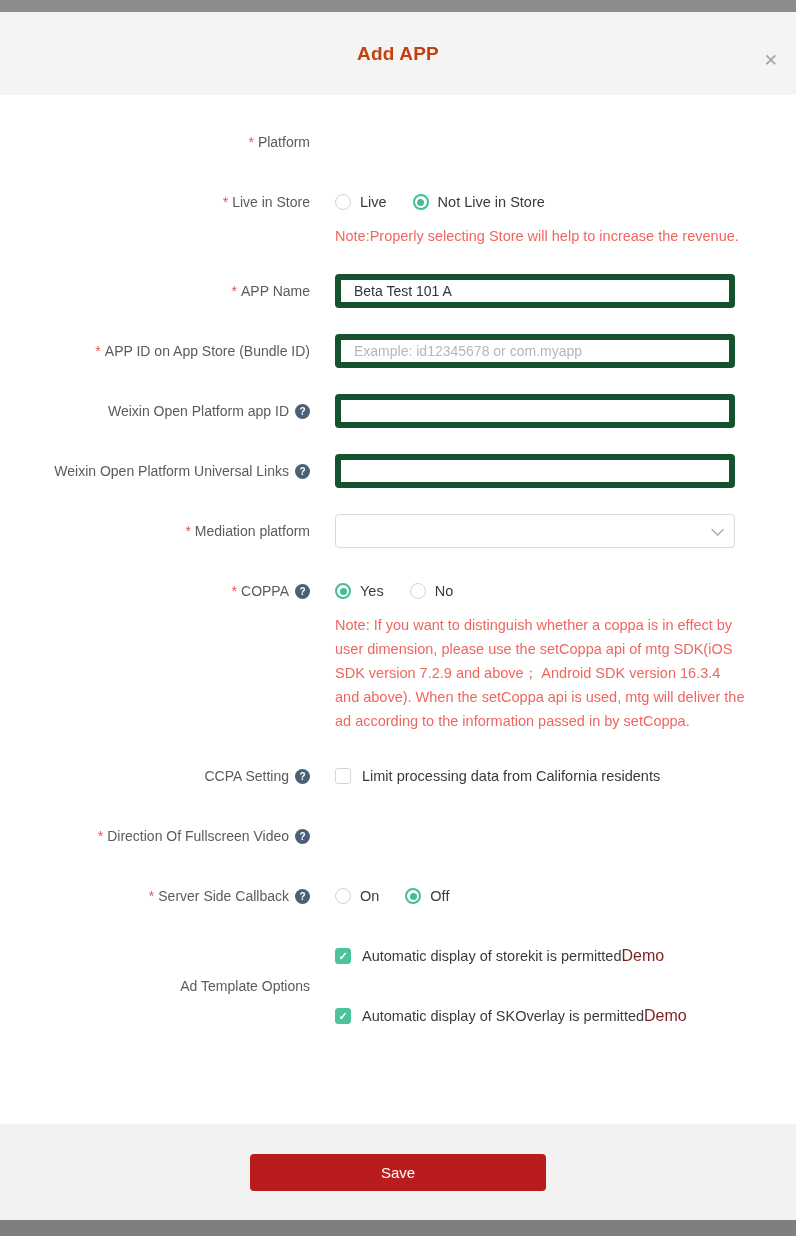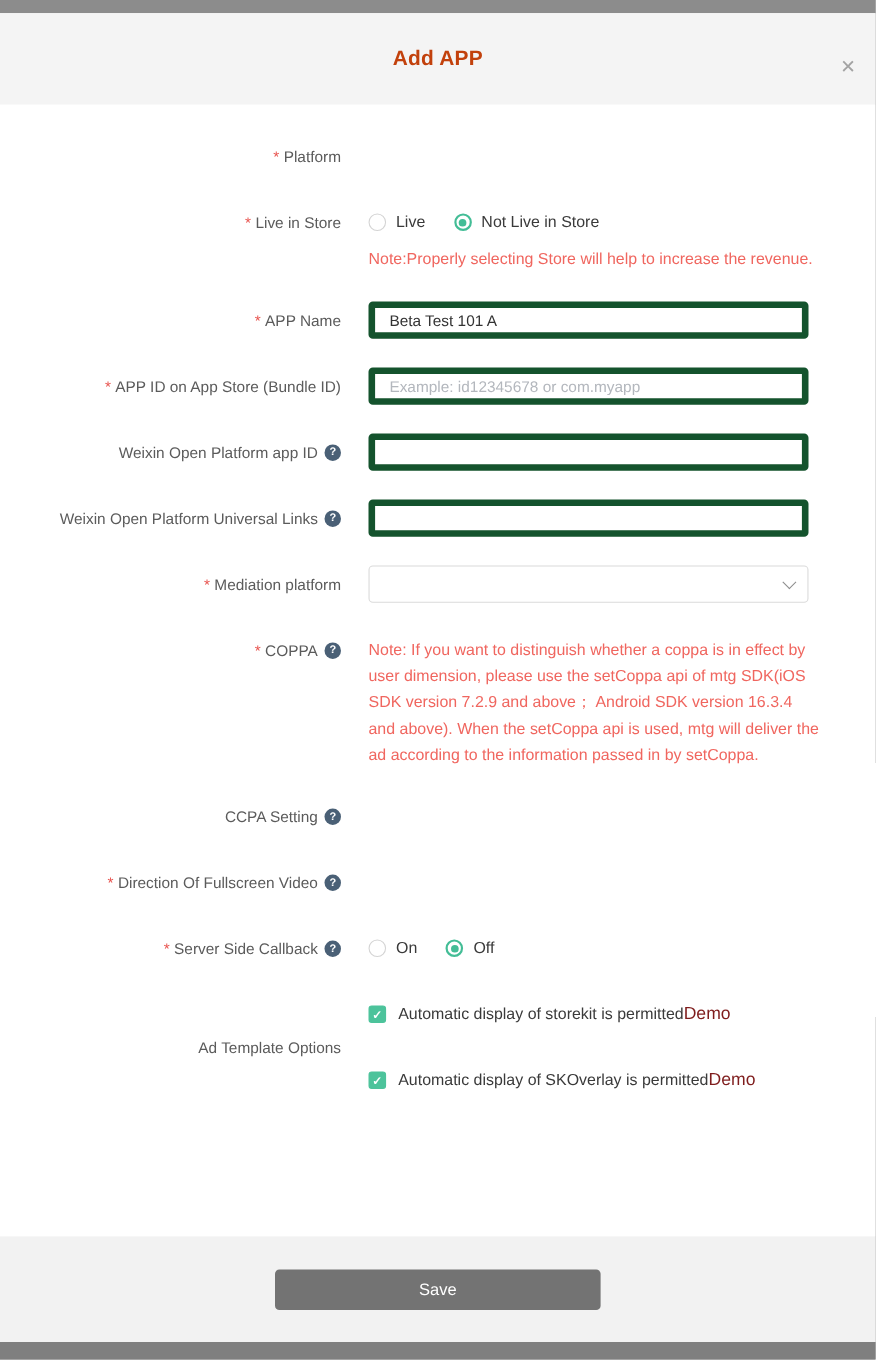--- a/index.html
+++ b/index.html
@@ -179,21 +179,21 @@
   .modal-footer {
     height: 96px;
     background: #f2f2f2;
     display: flex;
     align-items: center;
     justify-content: center;
   }
   .save-btn {
     width: 296px;
     height: 37px;
-    background: #737373;
+    background: #b91c1c;
     border: none;
     border-radius: 4px;
     color: #fff;
     font-size: 15px;
     font-family: "Liberation Sans", sans-serif;
     cursor: pointer;
   }
   .overlay-bottom { height: 16px; background: #7f7f7f; }
 </style>
 </head>
@@ -290,28 +290,46 @@
       </div>
     </div>
 
     <div class="form-row">
       <div class="label-col" style="align-self:flex-start;">
         <span class="req">*</span>
         <span>COPPA</span>
         <span class="help-icon">?</span>
       </div>
       <div class="control-col">
+        <div class="control-line radio-group">
+          <span class="radio-item selected">
+            <span class="radio-circle"></span>
+            <span class="radio-label">Yes</span>
+          </span>
+          <span class="radio-item">
+            <span class="radio-circle"></span>
+            <span class="radio-label">No</span>
+          </span>
+        </div>
         <div class="note-text">Note: If you want to distinguish whether a coppa is in effect by user dimension, please use the setCoppa api of mtg SDK(iOS SDK version 7.2.9 and above； Android SDK version 16.3.4 and above). When the setCoppa api is used, mtg will deliver the ad according to the information passed in by setCoppa.</div>
       </div>
     </div>
 
     <div class="form-row">
       <div class="label-col">
         <span>CCPA Setting</span>
         <span class="help-icon">?</span>
+      </div>
+      <div class="control-col">
+        <div class="control-line">
+          <span class="check-item">
+            <span class="check-box"></span>
+            <span class="check-label">Limit processing data from California residents</span>
+          </span>
+        </div>
       </div>
     </div>
 
     <div class="form-row">
       <div class="label-col">
         <span class="req">*</span>
         <span>Direction Of Fullscreen Video</span>
         <span class="help-icon">?</span>
       </div>
     </div>

